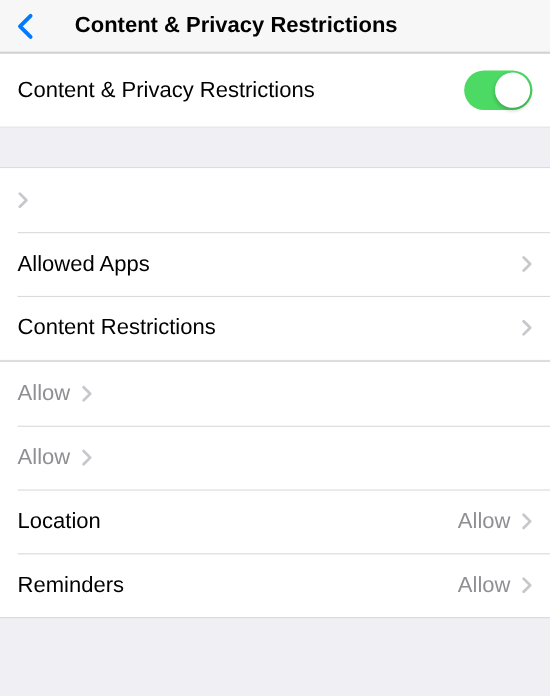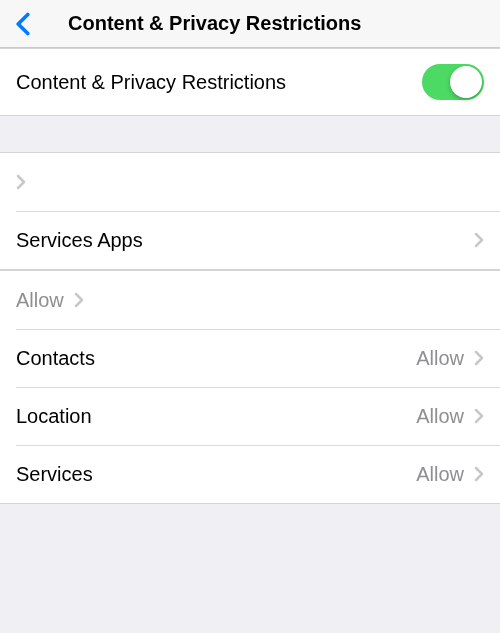--- a/index.html
+++ b/index.html
@@ -155,21 +155,31 @@
     <div class="row">
       <div class="row-right">
         <span class="chevron-right">
           <svg viewBox="0 0 10 16">
               <polyline points="2,2 8,8 2,14" fill="none" stroke="#c7c7cc" stroke-width="2.5" stroke-linecap="round" stroke-linejoin="round"></polyline>
             </svg>
         </span>
       </div>
     </div>
     <div class="row">
-      <div class="row-label">Services Apps</div>
+      <div class="row-label">Allowed Apps</div>
+      <div class="row-right">
+        <span class="chevron-right">
+          <svg viewBox="0 0 10 16">
+              <polyline points="2,2 8,8 2,14" fill="none" stroke="#c7c7cc" stroke-width="2.5" stroke-linecap="round" stroke-linejoin="round"></polyline>
+            </svg>
+        </span>
+      </div>
+    </div>
+    <div class="row">
+      <div class="row-label">Content Restrictions</div>
       <div class="row-right">
         <span class="chevron-right">
           <svg viewBox="0 0 10 16">
               <polyline points="2,2 8,8 2,14" fill="none" stroke="#c7c7cc" stroke-width="2.5" stroke-linecap="round" stroke-linejoin="round"></polyline>
             </svg>
         </span>
       </div>
     </div>
   </div>
 
@@ -179,21 +189,20 @@
       <div class="row-right">
         <span class="row-value">Allow</span>
         <span class="chevron-right">
           <svg viewBox="0 0 10 16">
               <polyline points="2,2 8,8 2,14" fill="none" stroke="#c7c7cc" stroke-width="2.5" stroke-linecap="round" stroke-linejoin="round"></polyline>
             </svg>
         </span>
       </div>
     </div>
     <div class="row">
-      <div class="row-label">Contacts</div>
       <div class="row-right">
         <span class="row-value">Allow</span>
         <span class="chevron-right">
           <svg viewBox="0 0 10 16">
               <polyline points="2,2 8,8 2,14" fill="none" stroke="#c7c7cc" stroke-width="2.5" stroke-linecap="round" stroke-linejoin="round"></polyline>
             </svg>
         </span>
       </div>
     </div>
     <div class="row">
@@ -201,21 +210,21 @@
       <div class="row-right">
         <span class="row-value">Allow</span>
         <span class="chevron-right">
           <svg viewBox="0 0 10 16">
               <polyline points="2,2 8,8 2,14" fill="none" stroke="#c7c7cc" stroke-width="2.5" stroke-linecap="round" stroke-linejoin="round"></polyline>
             </svg>
         </span>
       </div>
     </div>
     <div class="row">
-      <div class="row-label">Services</div>
+      <div class="row-label">Reminders</div>
       <div class="row-right">
         <span class="row-value">Allow</span>
         <span class="chevron-right">
           <svg viewBox="0 0 10 16">
               <polyline points="2,2 8,8 2,14" fill="none" stroke="#c7c7cc" stroke-width="2.5" stroke-linecap="round" stroke-linejoin="round"></polyline>
             </svg>
         </span>
       </div>
     </div>
   </div>

